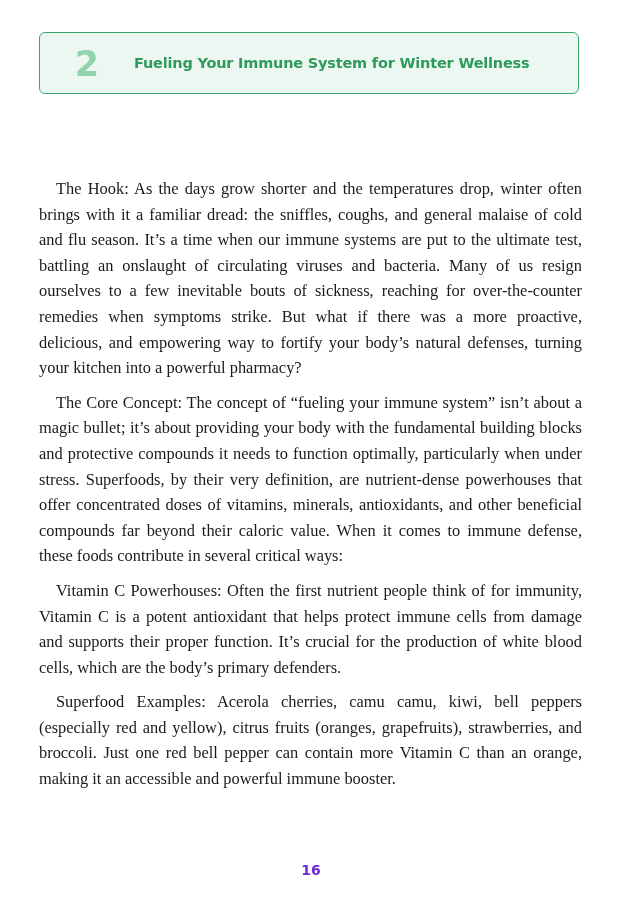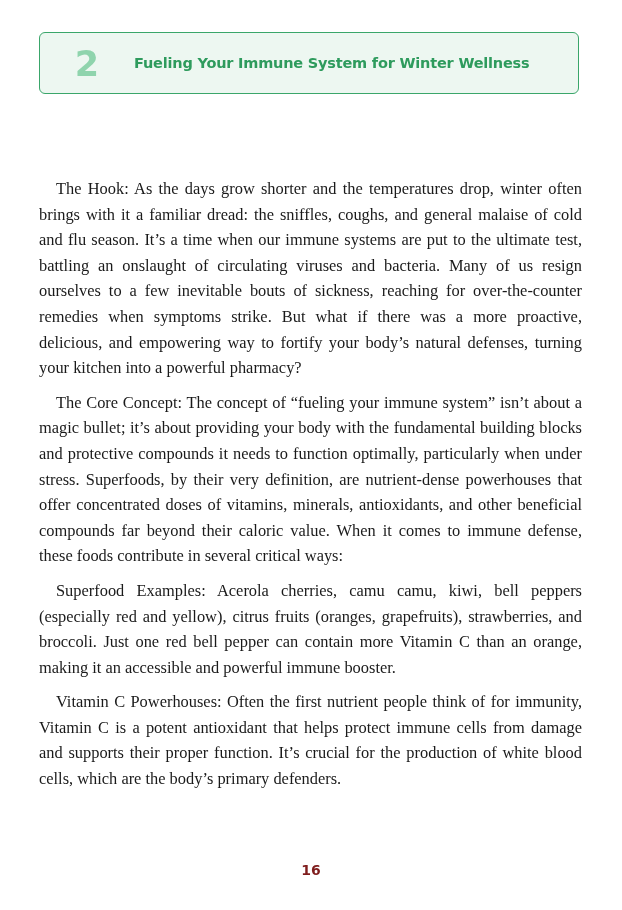--- a/index.html
+++ b/index.html
@@ -64,31 +64,31 @@
     }
     .page-number {
       position: absolute;
       left: 0;
       width: 622px;
       top: 862px;
       text-align: center;
       font-family: "DejaVu Sans", "Liberation Sans", sans-serif;
       font-size: 14px;
       font-weight: bold;
-      color: #7f1d1d;
+      color: #6d28d9;
     }
   </style>
 </head>
 <body>
 
 <div class="chapter-box">
   <div class="chapter-number">2</div>
   <div class="chapter-title">Fueling Your Immune System for Winter Wellness</div>
 </div>
 
 <div class="content">
   <p class="para">The Hook: As the days grow shorter and the temperatures drop, winter often brings with it a familiar dread: the sniffles, coughs, and general malaise of cold and flu season. It’s a time when our immune systems are put to the ultimate test, battling an onslaught of circulating viruses and bacteria. Many of us resign ourselves to a few inevitable bouts of sickness, reaching for over-the-counter remedies when symptoms strike. But what if there was a more proactive, delicious, and empowering way to fortify your body’s natural defenses, turning your kitchen into a powerful pharmacy?</p>
   <p class="para">The Core Concept: The concept of “fueling your immune system” isn’t about a magic bullet; it’s about providing your body with the fundamental building blocks and protective compounds it needs to function optimally, particularly when under stress. Superfoods, by their very definition, are nutrient-dense powerhouses that offer concentrated doses of vitamins, minerals, antioxidants, and other beneficial compounds far beyond their caloric value. When it comes to immune defense, these foods contribute in several critical ways:</p>
+  <p class="para">Vitamin C Powerhouses: Often the first nutrient people think of for immunity, Vitamin C is a potent antioxidant that helps protect immune cells from damage and supports their proper function. It’s crucial for the production of white blood cells, which are the body’s primary defenders.</p>
   <p class="para">Superfood Examples: Acerola cherries, camu camu, kiwi, bell peppers (especially red and yellow), citrus fruits (oranges, grapefruits), strawberries, and broccoli. Just one red bell pepper can contain more Vitamin C than an orange, making it an accessible and powerful immune booster.</p>
-  <p class="para">Vitamin C Powerhouses: Often the first nutrient people think of for immunity, Vitamin C is a potent antioxidant that helps protect immune cells from damage and supports their proper function. It’s crucial for the production of white blood cells, which are the body’s primary defenders.</p>
 </div>
 
 <div class="page-number">16</div>
 
 </body></html>

